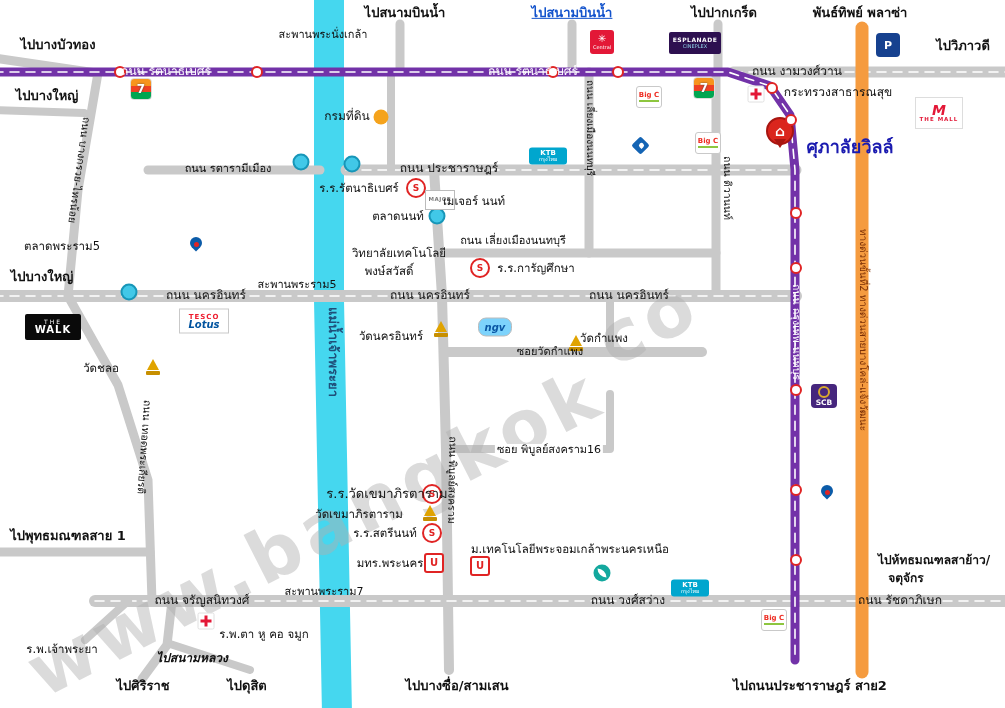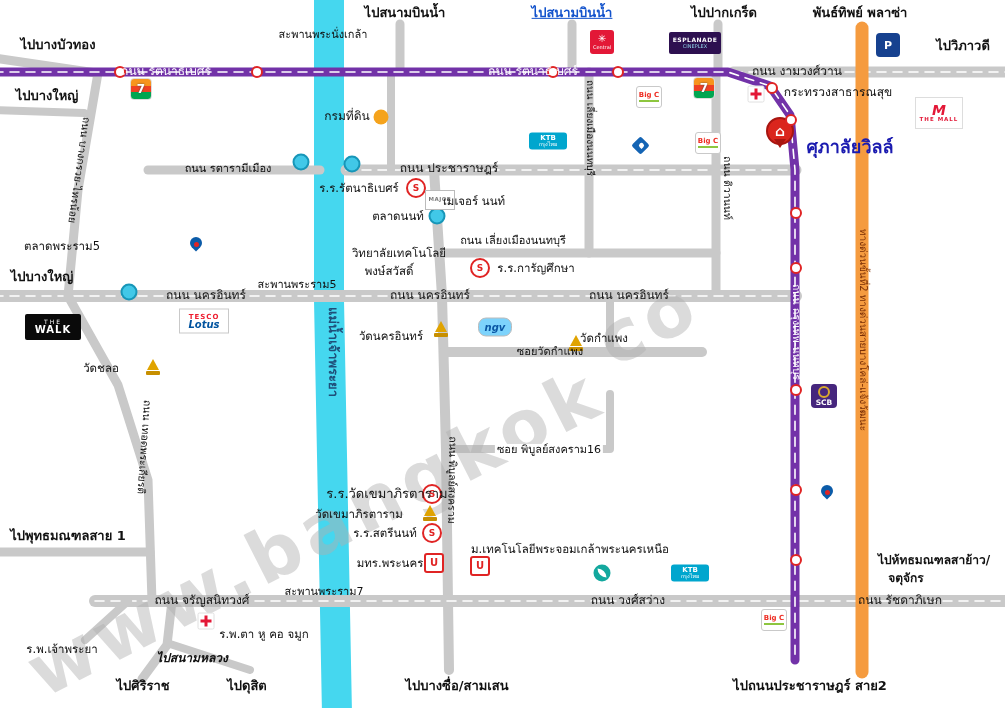--- a/index.html
+++ b/index.html
@@ -43,21 +43,21 @@
   .icon-cross::after{content:"";position:absolute;left:6px;top:2px;width:3px;height:11px;background:#e31837;}
 
   .icon-pin{width:28px;height:34px;}
   .icon-pin::before{content:"⌂";display:flex;align-items:center;justify-content:center;width:24px;height:24px;
     background:#da251d;border:2px solid #a81510;border-radius:50%;color:#fff;font-size:14px;font-weight:bold;}
   .icon-pin::after{content:"";position:absolute;bottom:0;left:50%;transform:translateX(-50%);
     border-left:6px solid transparent;border-right:6px solid transparent;border-top:9px solid #a81510;}
 
   .icon-land{width:15px;height:15px;border-radius:50%;background:#f5a31c;}
 
-  .icon-ktb{width:38px;height:17px;background:#00a6ce;border-radius:3px;}
+  .icon-ktb{width:38px;height:17px;background:#00a6ce;border-radius:3px;margin-top:15px;}
   .icon-ktb .t0{color:#fff;font-weight:bold;font-size:7px;}
   .icon-ktb .t1{color:#fff;font-size:5.5px;}
 
   .icon-bangchak{width:17px;height:17px;border-radius:50%;background:#13a89e;}
   .icon-bangchak::before{content:"";position:absolute;left:4px;top:4px;width:9px;height:9px;background:#fff;
     border-radius:0 100% 0 100%;}
 
   .icon-water{width:20px;height:20px;}
   .icon-water::before{content:"";position:absolute;left:3px;top:3px;width:13px;height:13px;background:#1464b4;
     transform:rotate(45deg);border-radius:2px;}

